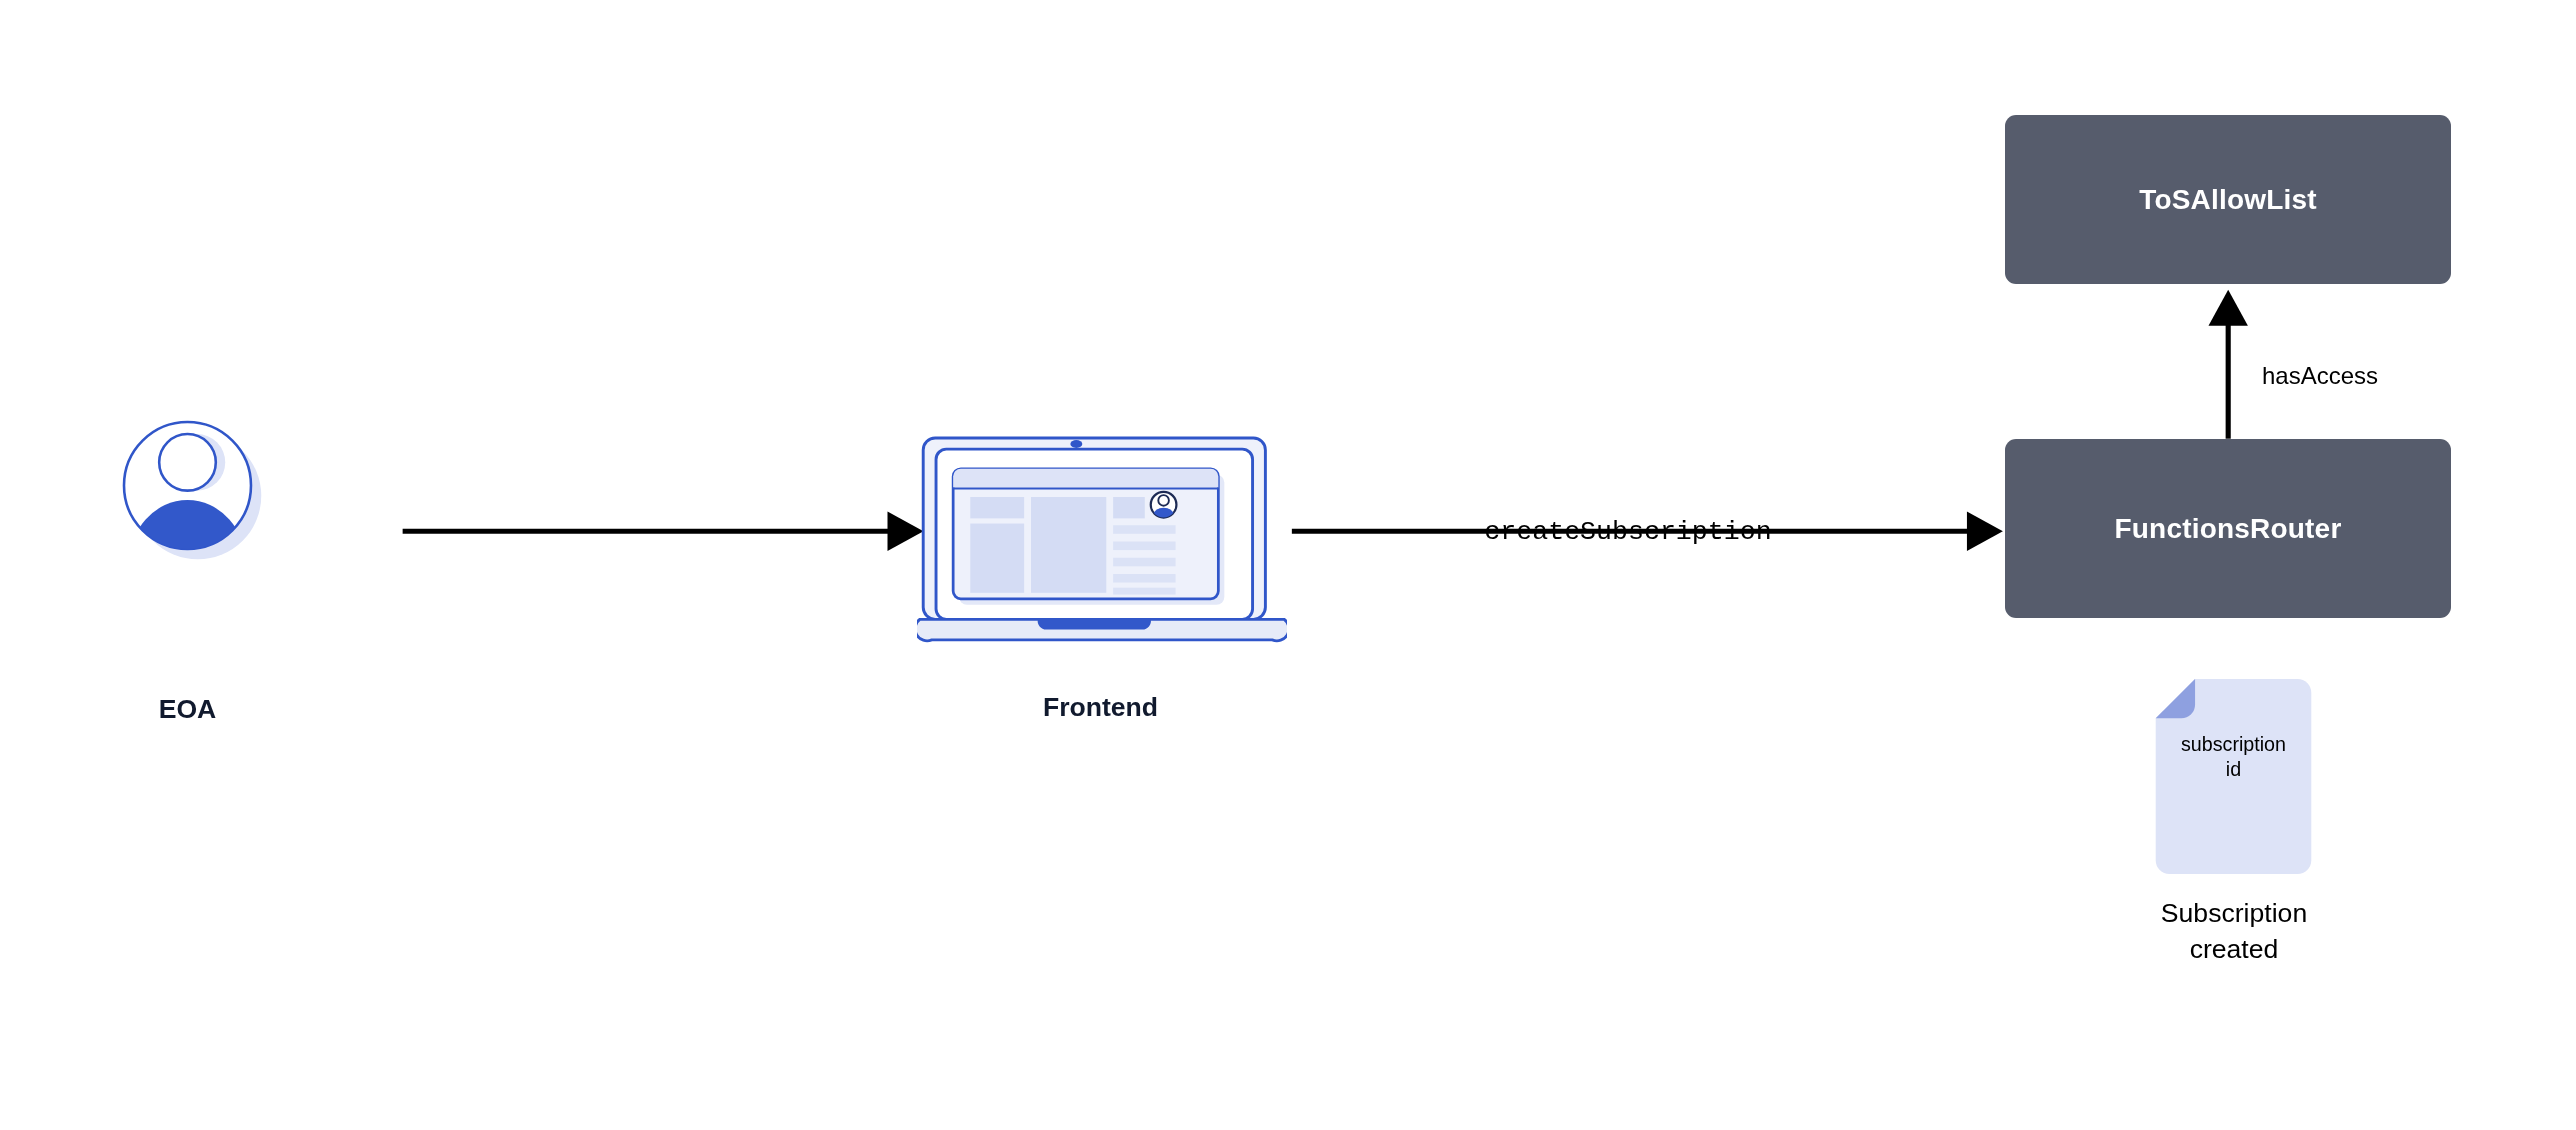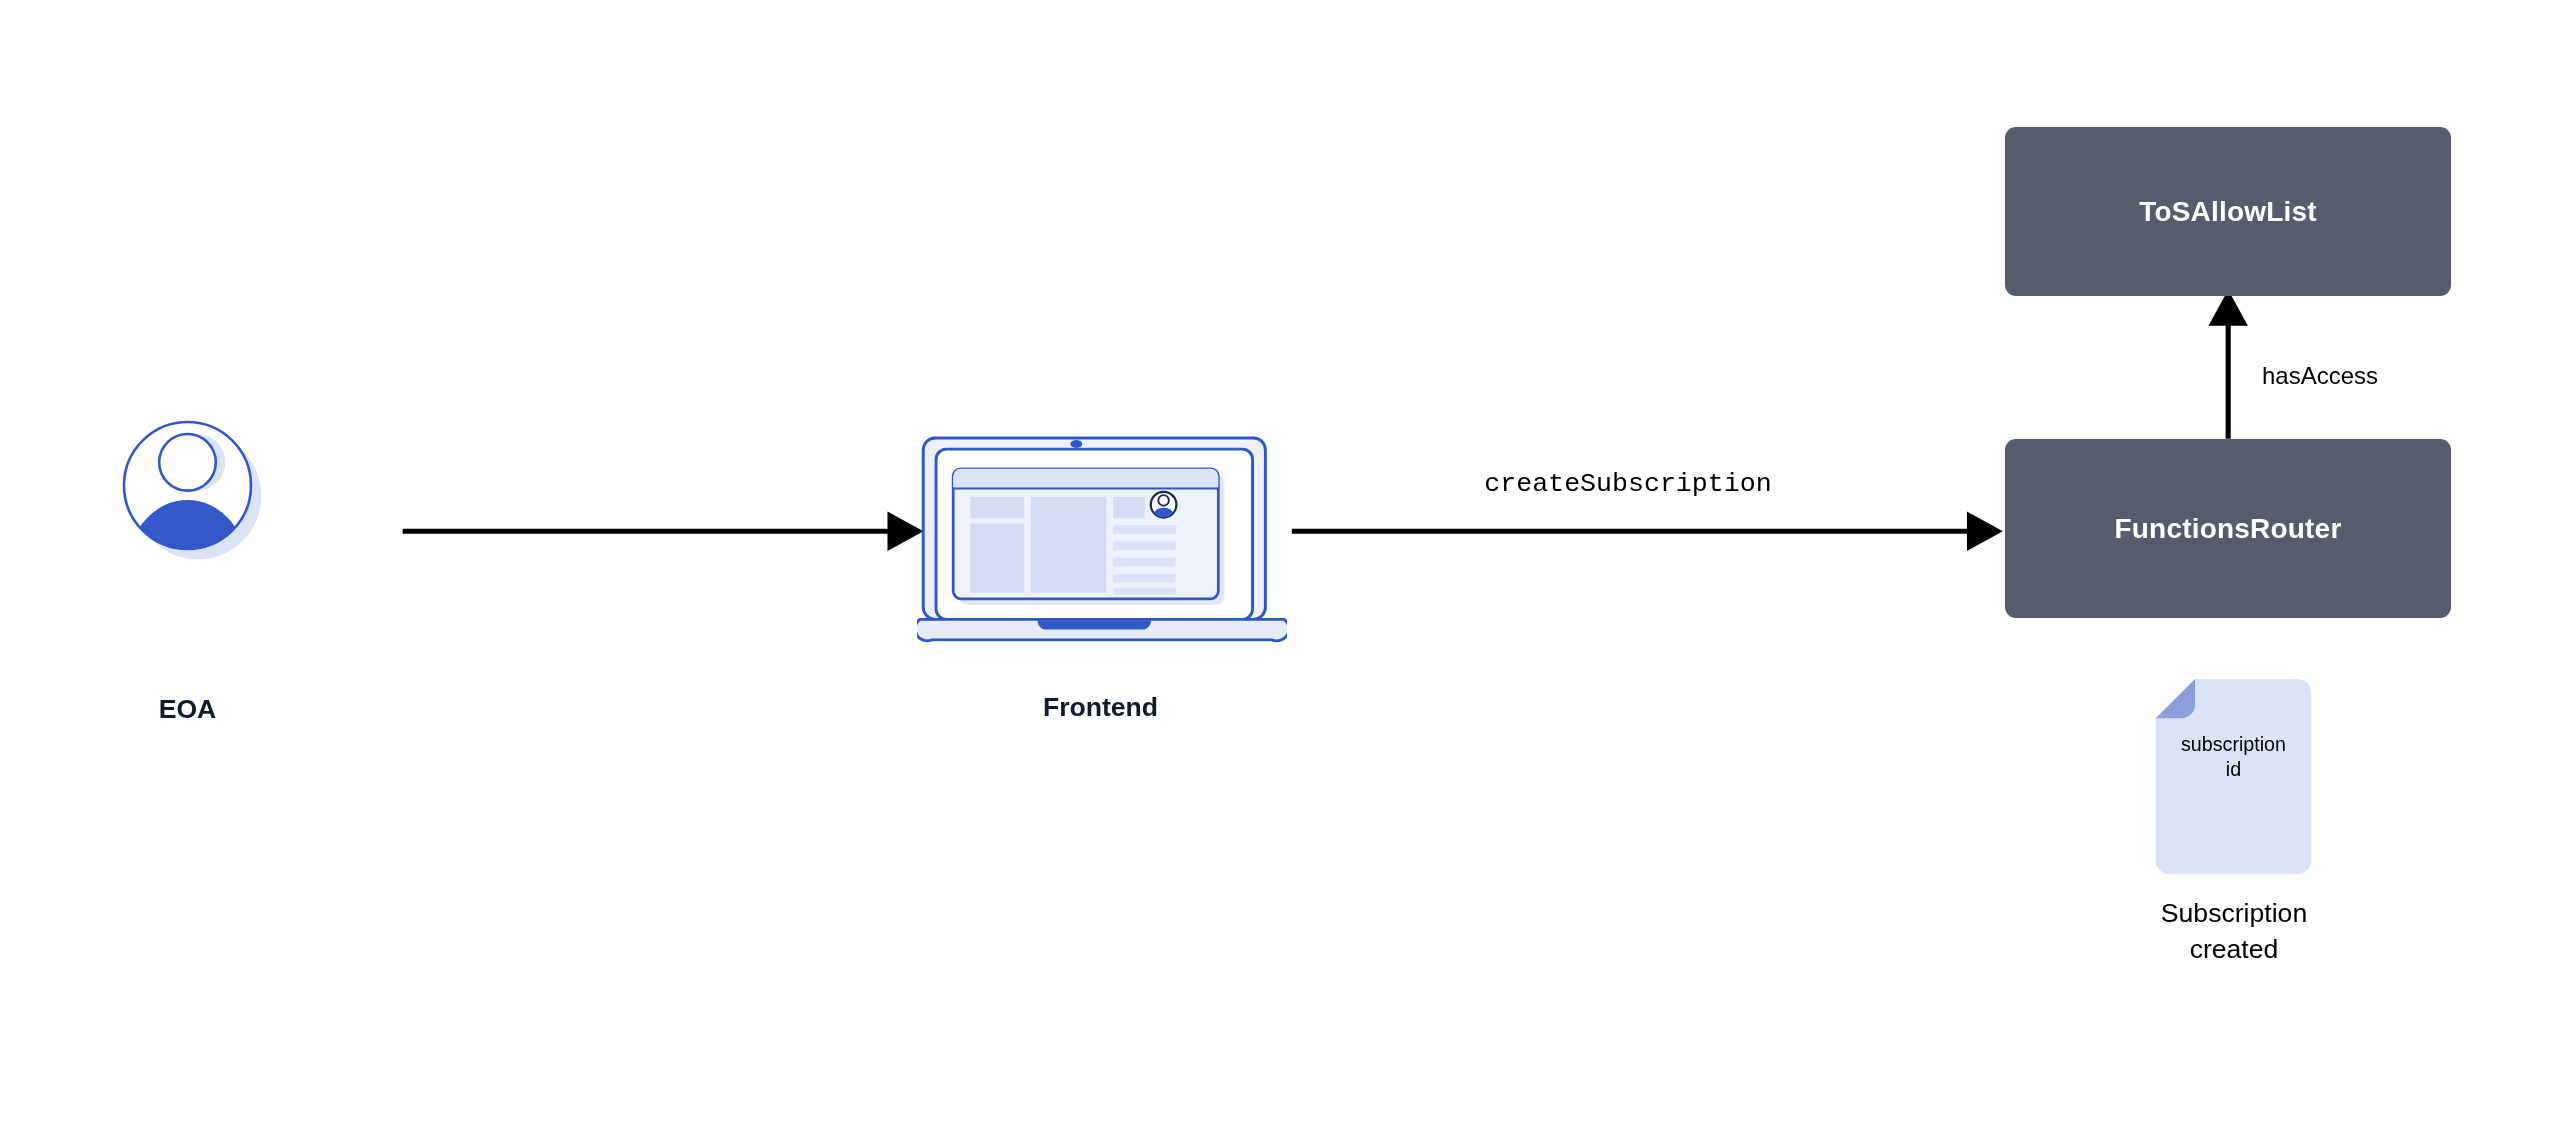--- a/index.html
+++ b/index.html
@@ -38,21 +38,21 @@
   .node-box .node-label {
     font-family: "Liberation Sans", sans-serif;
     font-weight: bold;
     font-size: 28px;
     letter-spacing: 0.2px;
     color: #ffffff;
     white-space: nowrap;
   }
   #box-tos-allow-list {
     left: 2005px;
-    top: 127px;
+    top: 115px;
     width: 446px;
     height: 169px;
   }
   #box-functions-router {
     left: 2005px;
     top: 439px;
     width: 446px;
     height: 179px;
   }
 
@@ -78,20 +78,21 @@
   }
 
   
   .edge-label-mono {
     position: absolute;
     font-family: "Liberation Mono", "DejaVu Sans Mono", monospace;
     font-size: 26.6px;
     color: #000000;
     white-space: nowrap;
     text-align: center;
+    margin-top: 48px;
   }
   .edge-label-sans {
     position: absolute;
     font-family: "Liberation Sans", sans-serif;
     font-size: 24px;
     color: #000000;
     white-space: nowrap;
   }
   #edge-label-create-subscription {
     left: 1328px;

